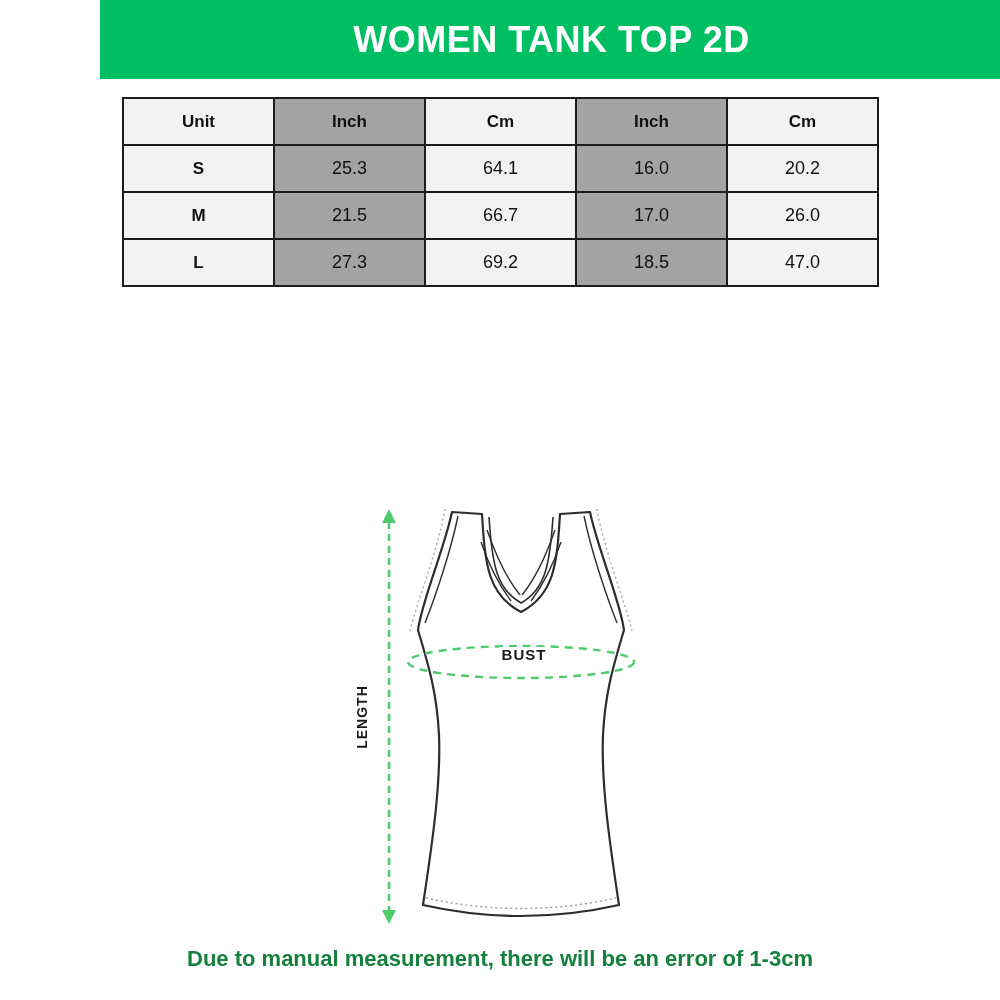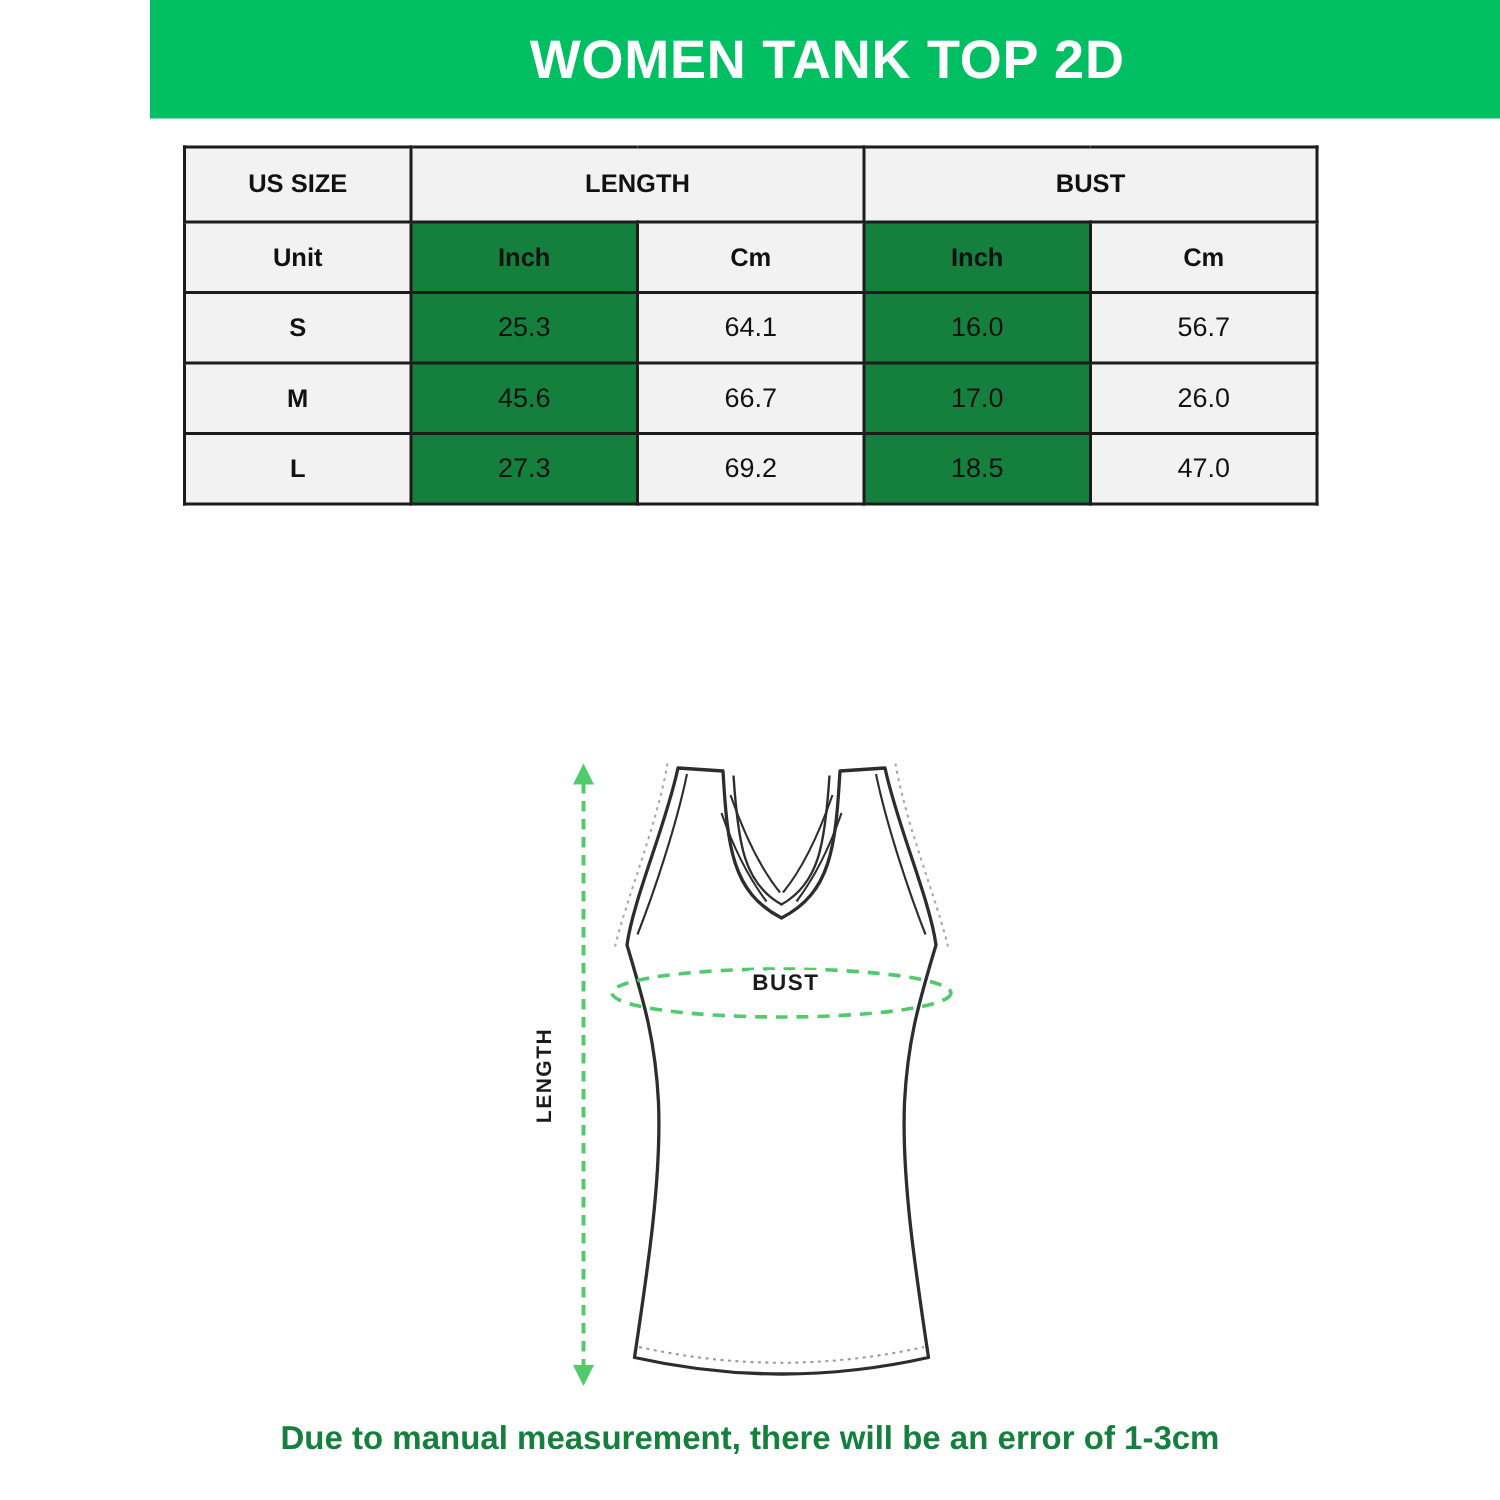--- a/index.html
+++ b/index.html
@@ -16,21 +16,21 @@
     margin:0;color:#ffffff;font-size:36px;font-weight:bold;letter-spacing:.5px;
   }
   
   .chart-wrap{position:absolute;left:122px;top:97px;width:757px;}
   table.size-chart{
     border-collapse:collapse;table-layout:fixed;width:757px;
     font-size:18px;color:#111;
   }
   table.size-chart td,table.size-chart th{
     border:2px solid #1c1c1c;text-align:center;vertical-align:middle;
-    padding:0;height:45px;background:#15803d;
+    padding:0;height:45px;background:#a3a3a3;
   }
   table.size-chart tr.group-row th{height:48px;}
   table.size-chart th{font-weight:bold;font-size:17px;}
   .shade{background:#f2f2f2 !important;}
   td.size-col{font-weight:bold;font-size:17px;}
   
   .diagram{position:absolute;left:340px;top:495px;width:360px;height:445px;}
   
   .note{
     position:absolute;left:0;top:946px;width:1000px;text-align:center;
@@ -47,42 +47,37 @@
 <div class="chart-wrap">
   <table class="size-chart">
     <colgroup>
         <col style="width:20%">
         <col style="width:20%">
         <col style="width:20%">
         <col style="width:20%">
         <col style="width:20%">
       </colgroup>
     <tbody>
-        <tr class="group-row">
-      <th class="shade">US SIZE</th>
-      <th class="shade" colspan="2">LENGTH</th>
-      <th class="shade" colspan="2">BUST</th>
-    </tr>
     <tr>
       <th class="shade">Unit</th>
       <th>Inch</th>
       <th class="shade">Cm</th>
       <th>Inch</th>
       <th class="shade">Cm</th>
     </tr>
     <tr>
       <td class="shade size-col">S</td>
       <td>25.3</td>
       <td class="shade">64.1</td>
       <td>16.0</td>
-      <td class="shade">56.7</td>
+      <td class="shade">20.2</td>
     </tr>
     <tr>
       <td class="shade size-col">M</td>
-      <td>45.6</td>
+      <td>21.5</td>
       <td class="shade">66.7</td>
       <td>17.0</td>
       <td class="shade">26.0</td>
     </tr>
     <tr>
       <td class="shade size-col">L</td>
       <td>27.3</td>
       <td class="shade">69.2</td>
       <td>18.5</td>
       <td class="shade">47.0</td>

